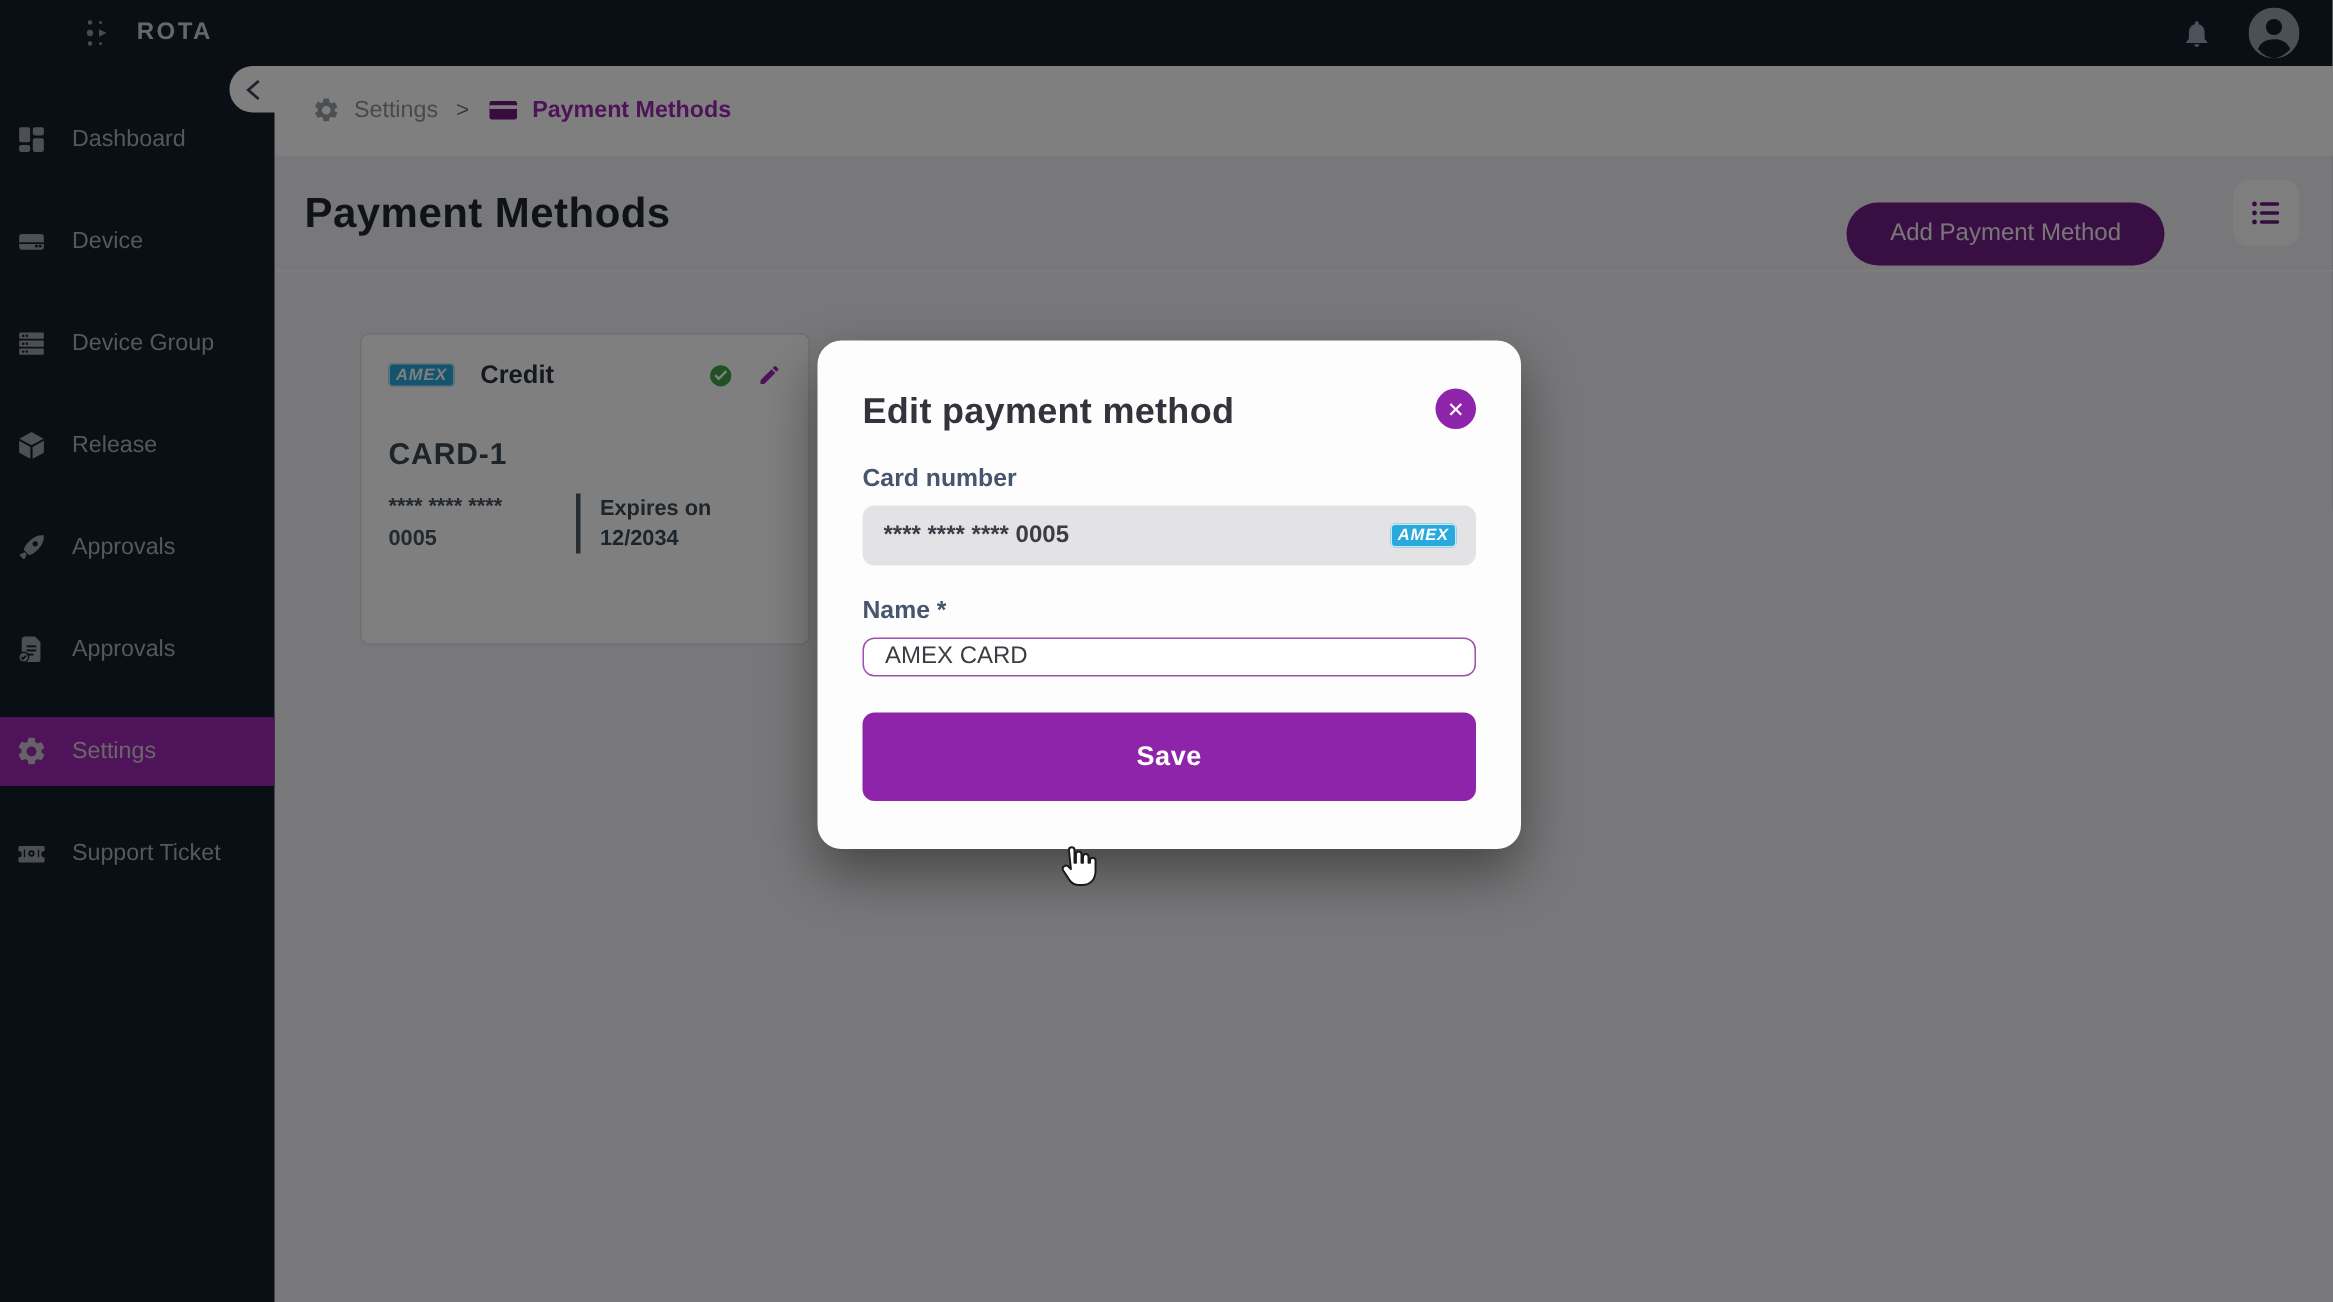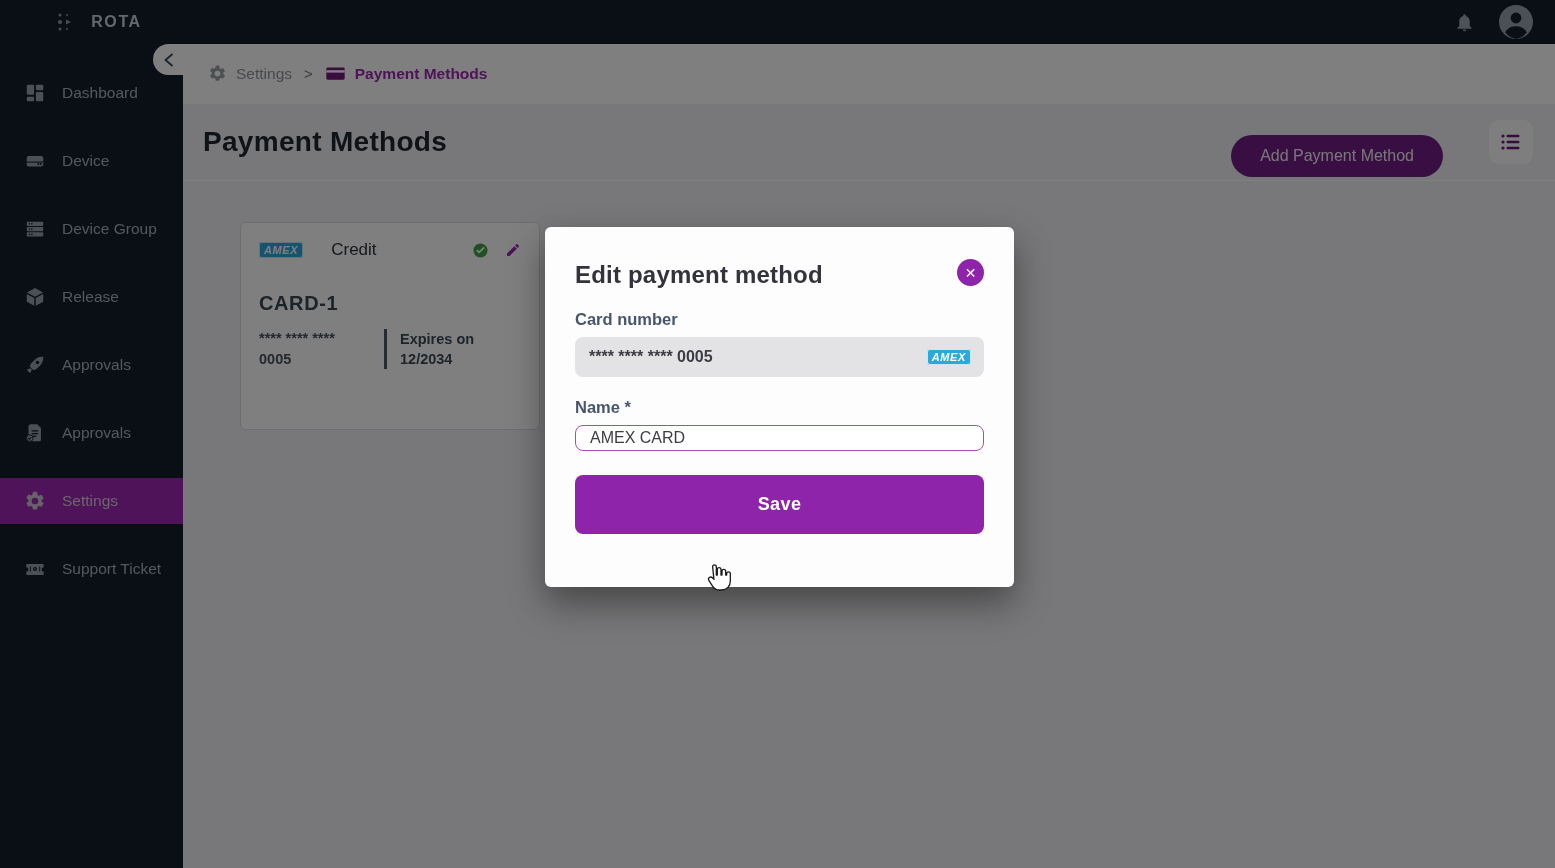--- a/index.html
+++ b/index.html
@@ -13,21 +13,21 @@
   .brand-logo{color:#8f98a5;display:flex;}
   .brand-name{color:#c9ced6;font-size:16px;font-weight:700;letter-spacing:1.6px;}
   .topbar-actions{margin-left:auto;display:flex;align-items:center;gap:24px;padding-right:22px;}
   .bell-btn{background:none;border:none;padding:0;color:#9aa5b5;cursor:pointer;display:flex;}
   .avatar-btn{background:none;border:none;padding:0;cursor:pointer;display:flex;}
 
   
   .sidebar{position:absolute;left:0;top:44px;bottom:0;width:183px;background:#141e2b;
            padding-top:26px;box-sizing:border-box;z-index:1;}
   .nav-item{height:46px;margin-bottom:22px;display:flex;align-items:center;gap:15px;
-            padding-left:23px;color:#a9b0bb;font-size:15.5px;cursor:pointer;}
+            padding-left:9px;color:#a9b0bb;font-size:15.5px;cursor:pointer;}
   .nav-item .icon{width:24px;height:24px;color:#99a1ac;display:flex;align-items:center;justify-content:center;flex:none;}
   .nav-item.active{background:#9c27b0;color:#d6ccd9;}
   .nav-item.active .icon{color:#cfc3d2;}
 
   
   .collapse-btn{position:absolute;left:153px;top:44px;width:47px;height:31px;background:#ffffff;
                 border:none;border-radius:16px 0 0 16px;display:flex;align-items:center;
                 padding-left:10px;box-sizing:border-box;z-index:3;cursor:pointer;}
 
   
@@ -49,34 +49,34 @@
   .list-btn{width:44px;height:44px;border:none;border-radius:10px;background:#fdfdfd;
             color:#6a1b7a;display:flex;align-items:center;justify-content:center;cursor:pointer;}
 
   
   .pay-card{position:absolute;left:57px;top:178px;width:300px;height:208px;background:#fff;
             border:1px solid #dadde2;border-radius:6px;box-sizing:border-box;padding:17px 18px;}
   .pay-card-row1{display:flex;align-items:center;}
   .amex-badge{display:inline-block;background:#2aa9dd;color:#fff;font-weight:700;font-style:italic;
               font-size:11px;letter-spacing:.6px;padding:2px 5px;border-radius:3px;
               box-shadow:inset 0 0 0 1px rgba(255,255,255,.75);}
-  .card-type{margin-left:28px;font-size:17px;font-weight:400;color:#2a333c;}
+  .card-type{margin-left:17px;font-size:17px;font-weight:700;color:#2a333c;}
   .card-check{margin-left:auto;display:flex;}
   .card-edit{margin-left:16px;display:flex;background:none;border:none;padding:0;color:#9c27b0;cursor:pointer;}
   .card-name{margin-top:32px;font-size:20px;font-weight:700;color:#394955;letter-spacing:.6px;}
   .card-meta{margin-top:13px;display:flex;align-items:center;gap:13px;}
   .card-number{width:112px;font-size:14.5px;font-weight:600;color:#46525c;line-height:1.45;}
   .meta-divider{width:3px;height:40px;background:#4a5a66;flex:none;}
   .card-expires{width:92px;font-size:14.5px;font-weight:600;color:#3c4a55;line-height:1.4;}
 
   
   .overlay{position:absolute;inset:0;background:rgba(0,0,0,.5);z-index:10;}
-  .modal{position:absolute;left:545px;top:227px;width:469px;background:#fdfdfe;border-radius:6px;
+  .modal{position:absolute;left:545px;top:227px;width:469px;background:#fdfdfe;border-radius:16px;
          box-shadow:0 16px 36px rgba(0,0,0,.42);z-index:20;box-sizing:border-box;
-         padding:34px 30px 53px;}
+         padding:34px 30px 32px;}
   .modal-head{display:flex;align-items:flex-start;}
   .modal-title{font-size:24px;font-weight:700;color:#33333c;letter-spacing:.2px;}
   .modal-close{margin-left:auto;margin-top:-2px;width:27px;height:27px;border-radius:50%;border:none;
                background:#8e24aa;color:#fff;font-size:14px;line-height:1;display:flex;
                align-items:center;justify-content:center;cursor:pointer;font-family:inherit;}
   .field-label{margin-top:21px;font-size:16.5px;font-weight:600;color:#47556d;}
   .input-wrap{position:relative;margin-top:8px;}
   .text-input{width:100%;height:40px;border-radius:8px;border:none;background:#e3e3e5;
               padding:0 14px;font-size:16px;color:#3c3c44;font-family:inherit;font-weight:600;
               box-sizing:border-box;outline:none;}

